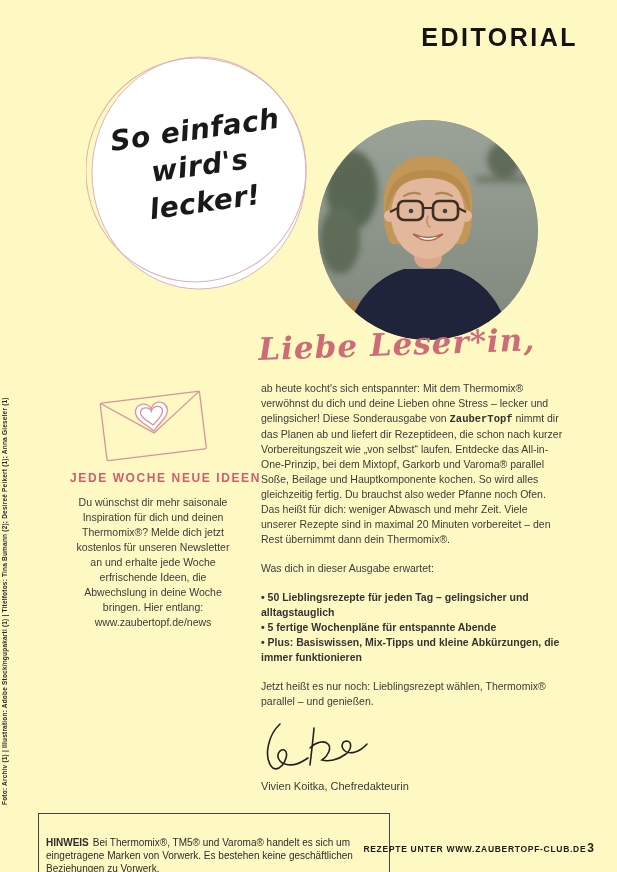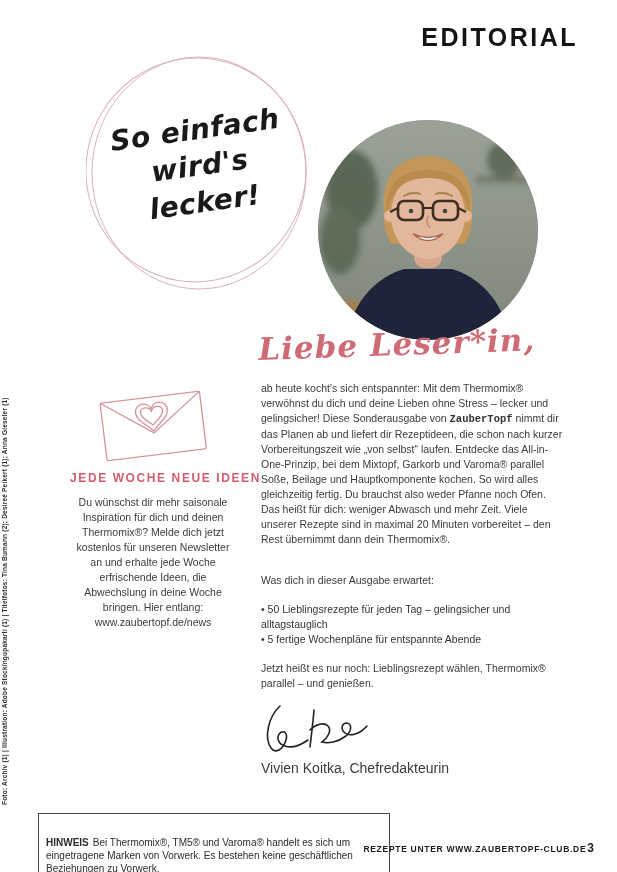--- a/index.html
+++ b/index.html
@@ -1,18 +1,18 @@
 <!DOCTYPE html>
 <html><head>
 <meta charset="utf-8">
 <style>
   * { margin:0; padding:0; box-sizing:border-box; }
   html,body { background:#e8e8e8; }
   .page {
-    position:relative; width:617px; height:872px; background:#ffffff;
+    position:relative; width:617px; height:872px; background:#fef9c3;
     margin:0 auto; overflow:hidden;
     font-family:"Liberation Sans", sans-serif; color:#3b3b3a;
   }
   
   .credits {
     position:absolute; left:1px; top:455px; height:350px; width:16px;
     writing-mode:vertical-rl; transform:rotate(180deg);
     font-size:6.5px; letter-spacing:.2px; color:#2b2b2b; white-space:nowrap;
     font-weight:bold;
   }
@@ -38,25 +38,25 @@
   
   .greeting {
     position:absolute; left:259px; top:331px;
     font-family:"DejaVu Serif", serif; font-style:italic; font-weight:bold;
     font-size:31px; color:#cf6b76; letter-spacing:1px; transform:rotate(-2deg);
     transform-origin:left bottom;
   }
   
   .main { position:absolute; left:261px; top:381px; width:303px; font-size:10.5px; line-height:15px; }
   .main b { color:#333;font-family:Liberation Mono, monospace; }
-  .expect { margin-top:26px; }
-  .bullets { margin-top:14px; font-weight:normal; color:#333; }
+  .expect { margin-top:14px; }
+  .bullets { margin-top:14px; font-weight:bold; color:#333; }
   .closing { margin-top:14px; }
   .signature { margin-top:9px; margin-left:2px; display:block; }
-  .name { margin-top:3px; font-size:14px; color:#3b3b3a; }
+  .name { margin-top:3px; font-size:11px; color:#3b3b3a; }
   
   .sidebar { position:absolute; left:70px; top:381px; width:166px; text-align:center; }
   .envelope { display:block; margin:0 auto; }
   .sidebar-heading {
     margin-top:4px; font-size:12px; font-weight:bold; letter-spacing:1.6px;
     color:#d25d6d; white-space:nowrap;
   }
   .sidebar-text { margin-top:10px; font-size:10.5px; line-height:15px; color:#3b3b3a; }
   .sidebar-text .url { color:#3b3b3a; }
   
@@ -139,20 +139,21 @@
   </div>
 
   <div class="greeting">Liebe Leser*in,</div>
 
   <div class="main">
     <p class="intro"><span>ab heute kocht's sich entspannter: Mit dem Thermomix® verwöhnst du dich und deine Lieben ohne Stress – lecker und gelingsicher! Diese Sonderausgabe von </span><b>ZauberTopf</b><span> nimmt dir das Planen ab und liefert dir Rezeptideen, die schon nach kurzer Vorbereitungszeit wie „von selbst“ laufen. Entdecke das All-in-One-Prinzip, bei dem Mixtopf, Garkorb und Varoma® parallel Soße, Beilage und Hauptkomponente kochen. So wird alles gleichzeitig fertig. Du brauchst also weder Pfanne noch Ofen. Das heißt für dich: weniger Abwasch und mehr Zeit. Viele unserer Rezepte sind in maximal 20 Minuten vorbereitet – den Rest übernimmt dann dein Thermomix®.</span></p>
     <p class="expect">Was dich in dieser Ausgabe erwartet:</p>
     <div class="bullets">
       <div class="bullet">• 50 Lieblingsrezepte für jeden Tag – gelingsicher und alltagstauglich</div>
       <div class="bullet">• 5 fertige Wochenpläne für entspannte Abende</div>
+      <div class="bullet">• Plus: Basiswissen, Mix-Tipps und kleine Abkürzungen, die immer funktionieren</div>
     </div>
     <p class="closing">Jetzt heißt es nur noch: Lieblingsrezept wählen, Thermomix® parallel – und genießen.</p>
     <svg class="signature" width="112" height="58" viewBox="0 0 112 58">
       <g fill="none" stroke="#222222" stroke-width="1.6" stroke-linecap="round">
         <path d="M17,6 C5,17 1,38 8,48 C12,54 20,50 23,40 C25,33 21,30 17,33 C13,37 15,44 22,46 C31,49 39,44 45,40"></path>
         <path d="M51,10 C50,23 48,38 47,47"></path>
         <path d="M47,30 C53,24 61,22 65,26 C69,30 65,38 59,42 C65,44 75,42 83,36 C89,31 89,24 84,23 C79,23 77,29 82,33 C87,37 97,34 104,26"></path>
       </g>
     </svg>
     <div class="name">Vivien Koitka, Chefredakteurin</div>

